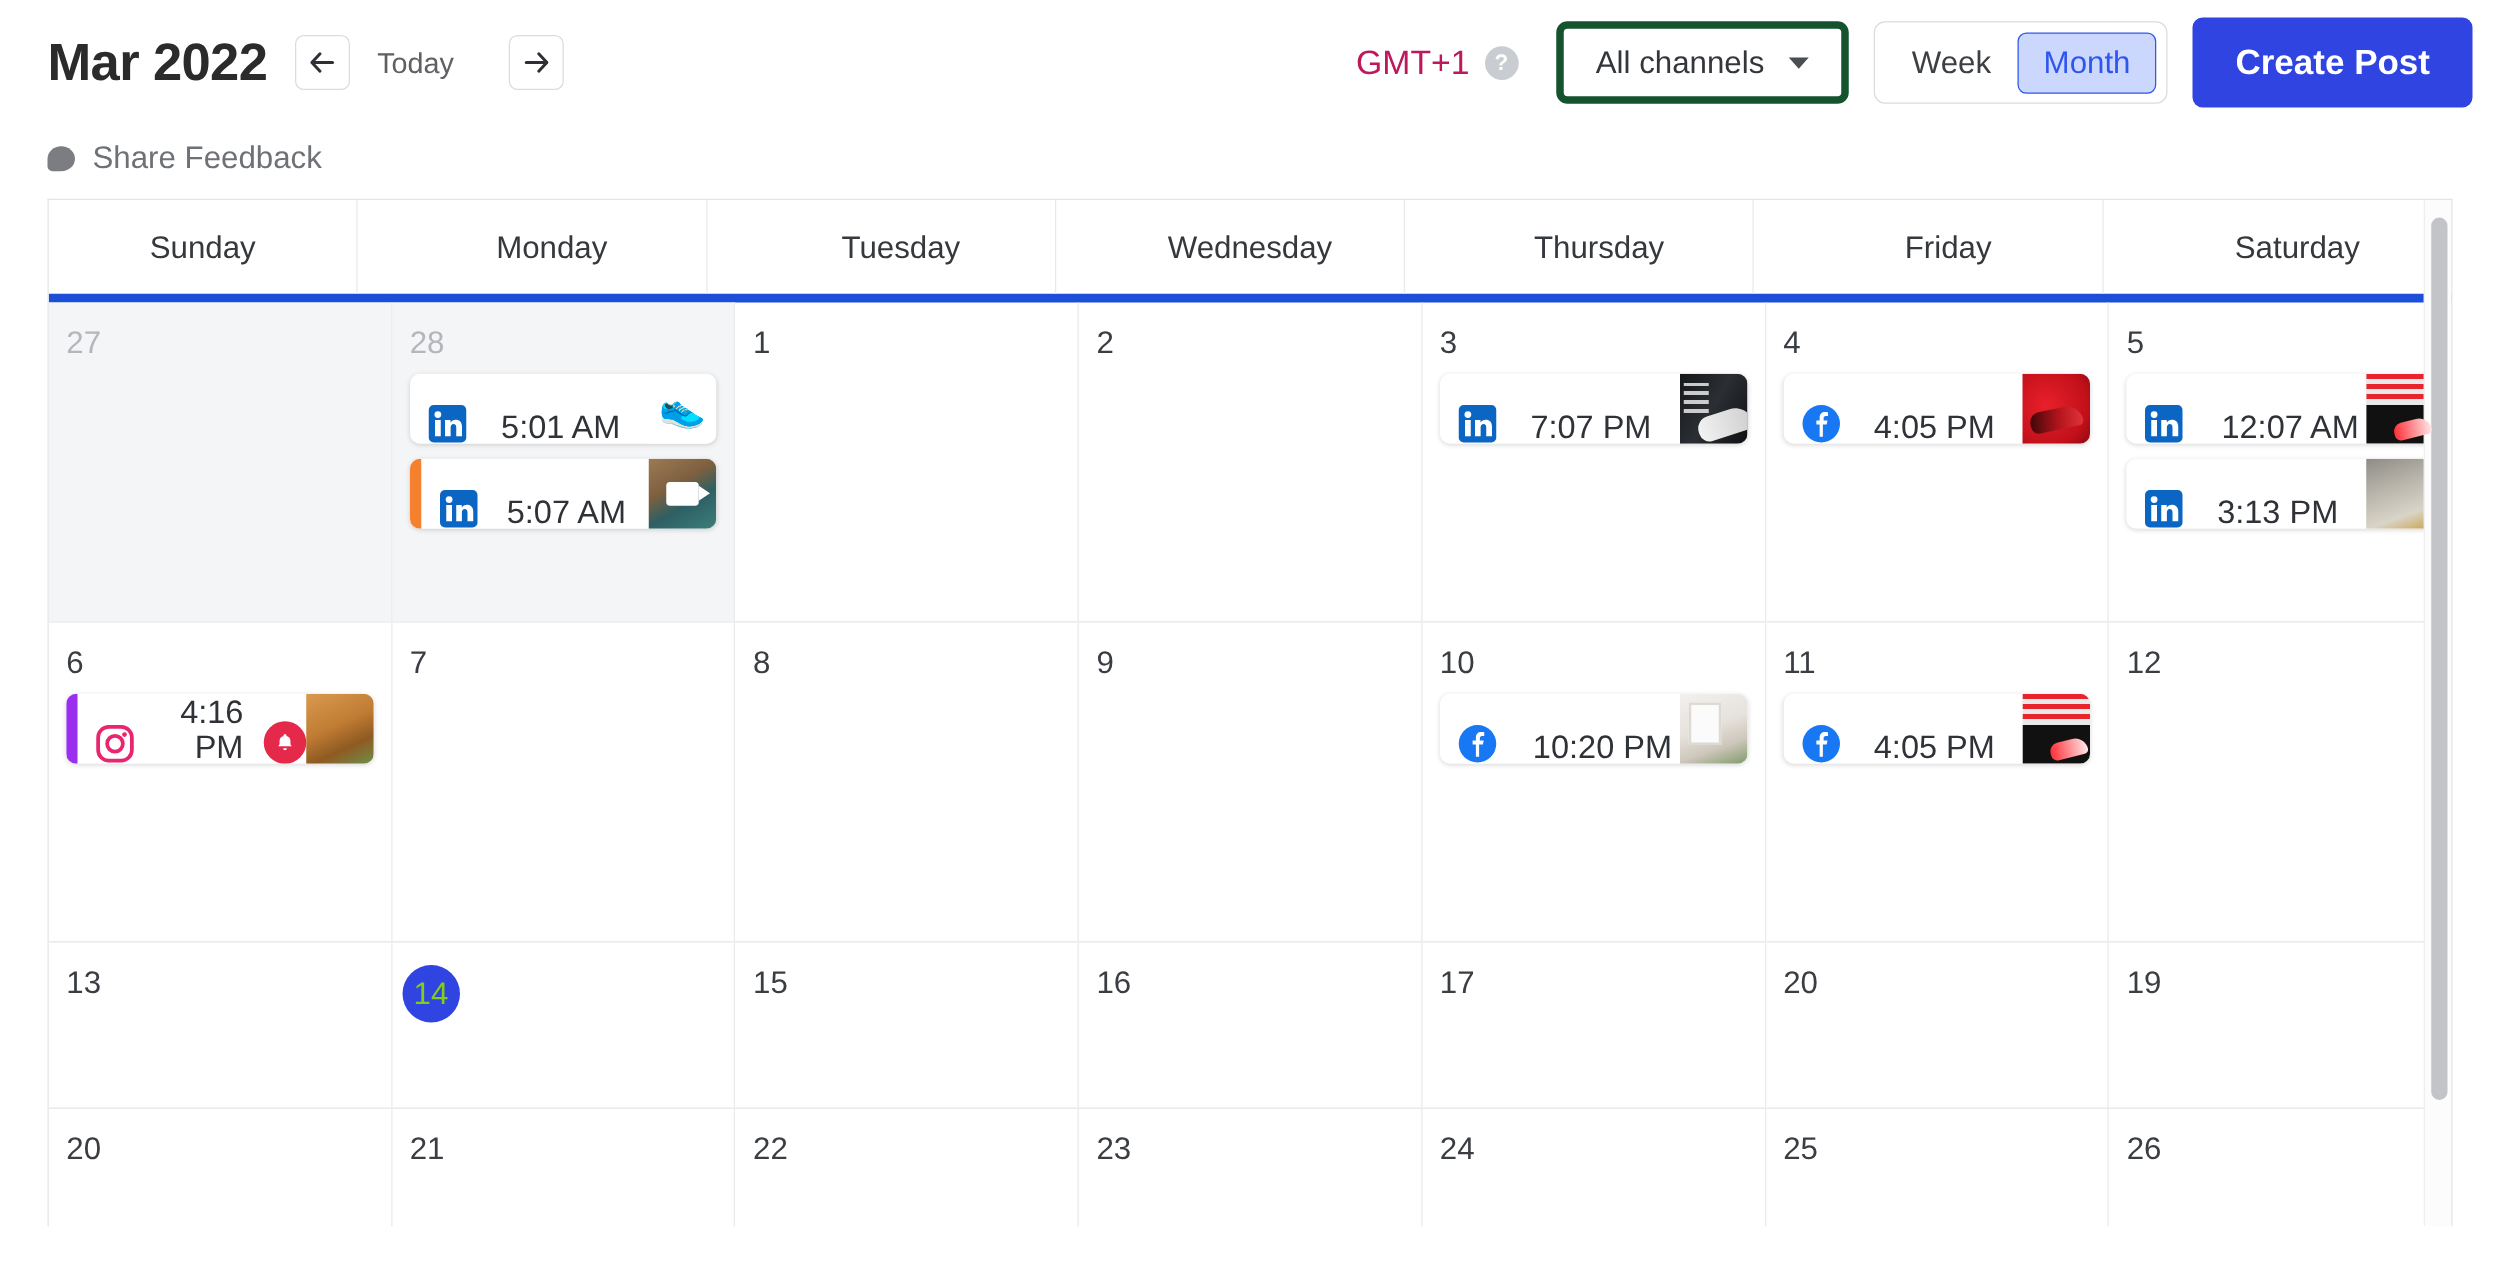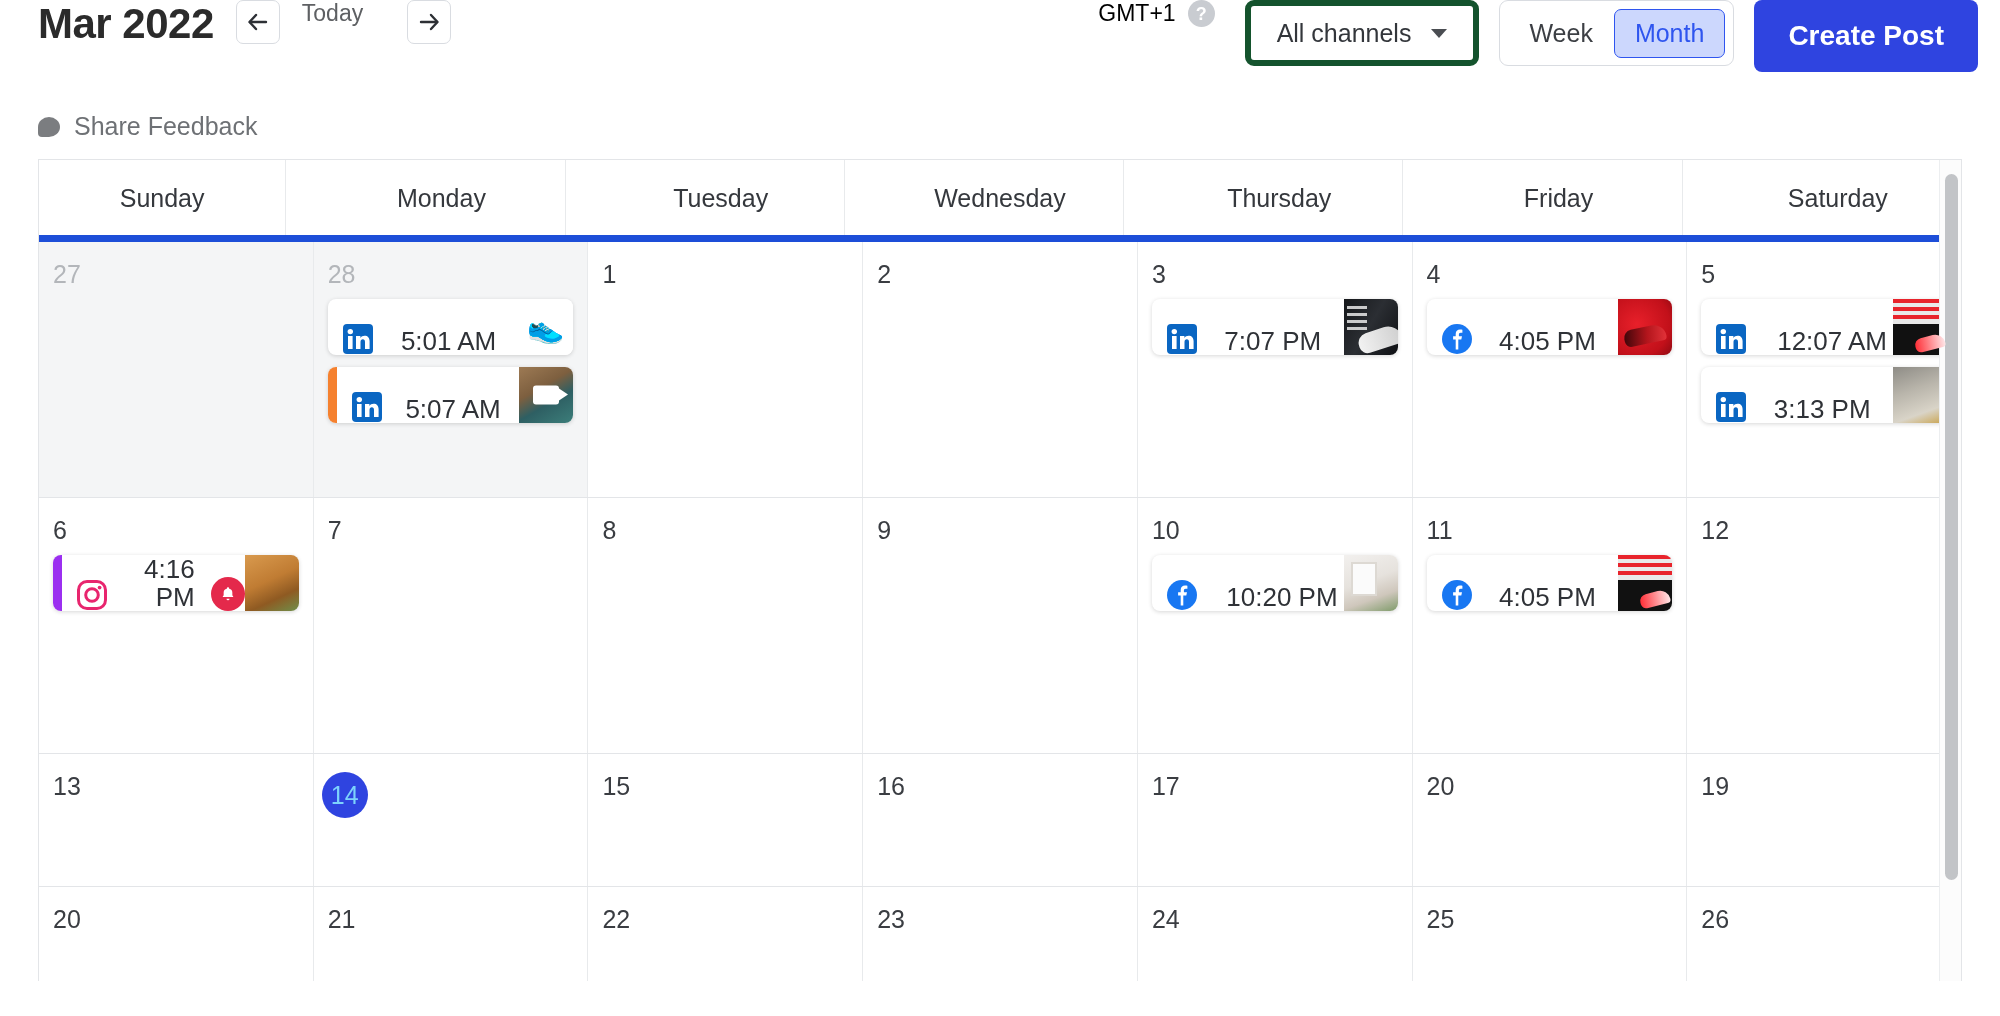--- a/index.html
+++ b/index.html
@@ -5,21 +5,21 @@
   * { box-sizing: border-box; margin: 0; padding: 0; }
   html, body {
     width: 2000px; height: 1016px;
     background: #ffffff;
     font-family: "Liberation Sans", sans-serif;
     overflow: hidden;
   }
 
   
   .topbar {
-    display: flex; align-items: flex-start;
+    display: flex; align-items: center;
     height: 100px; padding: 0 22px 0 38px;
     position: relative;
   }
   .month-title {
     font-size: 42px; font-weight: 700; color: #2b2b2b;
     letter-spacing: -0.5px; white-space: nowrap;
   }
   .navbtn {
     width: 44px; height: 44px; margin-left: 22px;
     border: 1px solid #d9dce1; border-radius: 7px;
@@ -27,21 +27,21 @@
     cursor: pointer;
   }
   .navbtn svg { display: block; }
   .today-label {
     font-size: 23px; color: #5e6063; margin: 0 22px;
     white-space: nowrap;
   }
   .spacer { flex: 1; }
 
   .gmt-wrap { display: flex; align-items: center; gap: 12px; margin-right: 30px; }
-  .gmt-text { font-size: 23px; color: #000000; white-space: nowrap; }
+  .gmt-text { font-size: 27px; color: #be185d; white-space: nowrap; }
   .help-icon {
     width: 27px; height: 27px; border-radius: 50%;
     background: #c9ccd1; color: #fff;
     font-size: 18px; font-weight: 700;
     display: flex; align-items: center; justify-content: center;
     cursor: pointer; line-height: 1;
   }
 
   .channels-select {
     display: flex; align-items: center; gap: 20px;
@@ -125,21 +125,21 @@
   }
   .day-cell:last-child { border-right: none; }
   .day-cell.other-month { background: #f4f5f6; }
 
   .daynum {
     font-size: 25px; color: #3a3d42;
     margin-bottom: 10px; display: inline-block;
   }
   .daynum.dim { color: #b3b6ba; }
   .daynum.today {
-    background: #2f44e0; color: #7dd3fc;
+    background: #2f44e0; color: #84cc16;
     width: 46px; height: 46px; border-radius: 50%;
     display: flex; align-items: center; justify-content: center;
     margin-left: -6px;
   }
 
   
   .chip {
     display: flex; align-items: stretch;
     background: #fff;
     border-radius: 8px;

